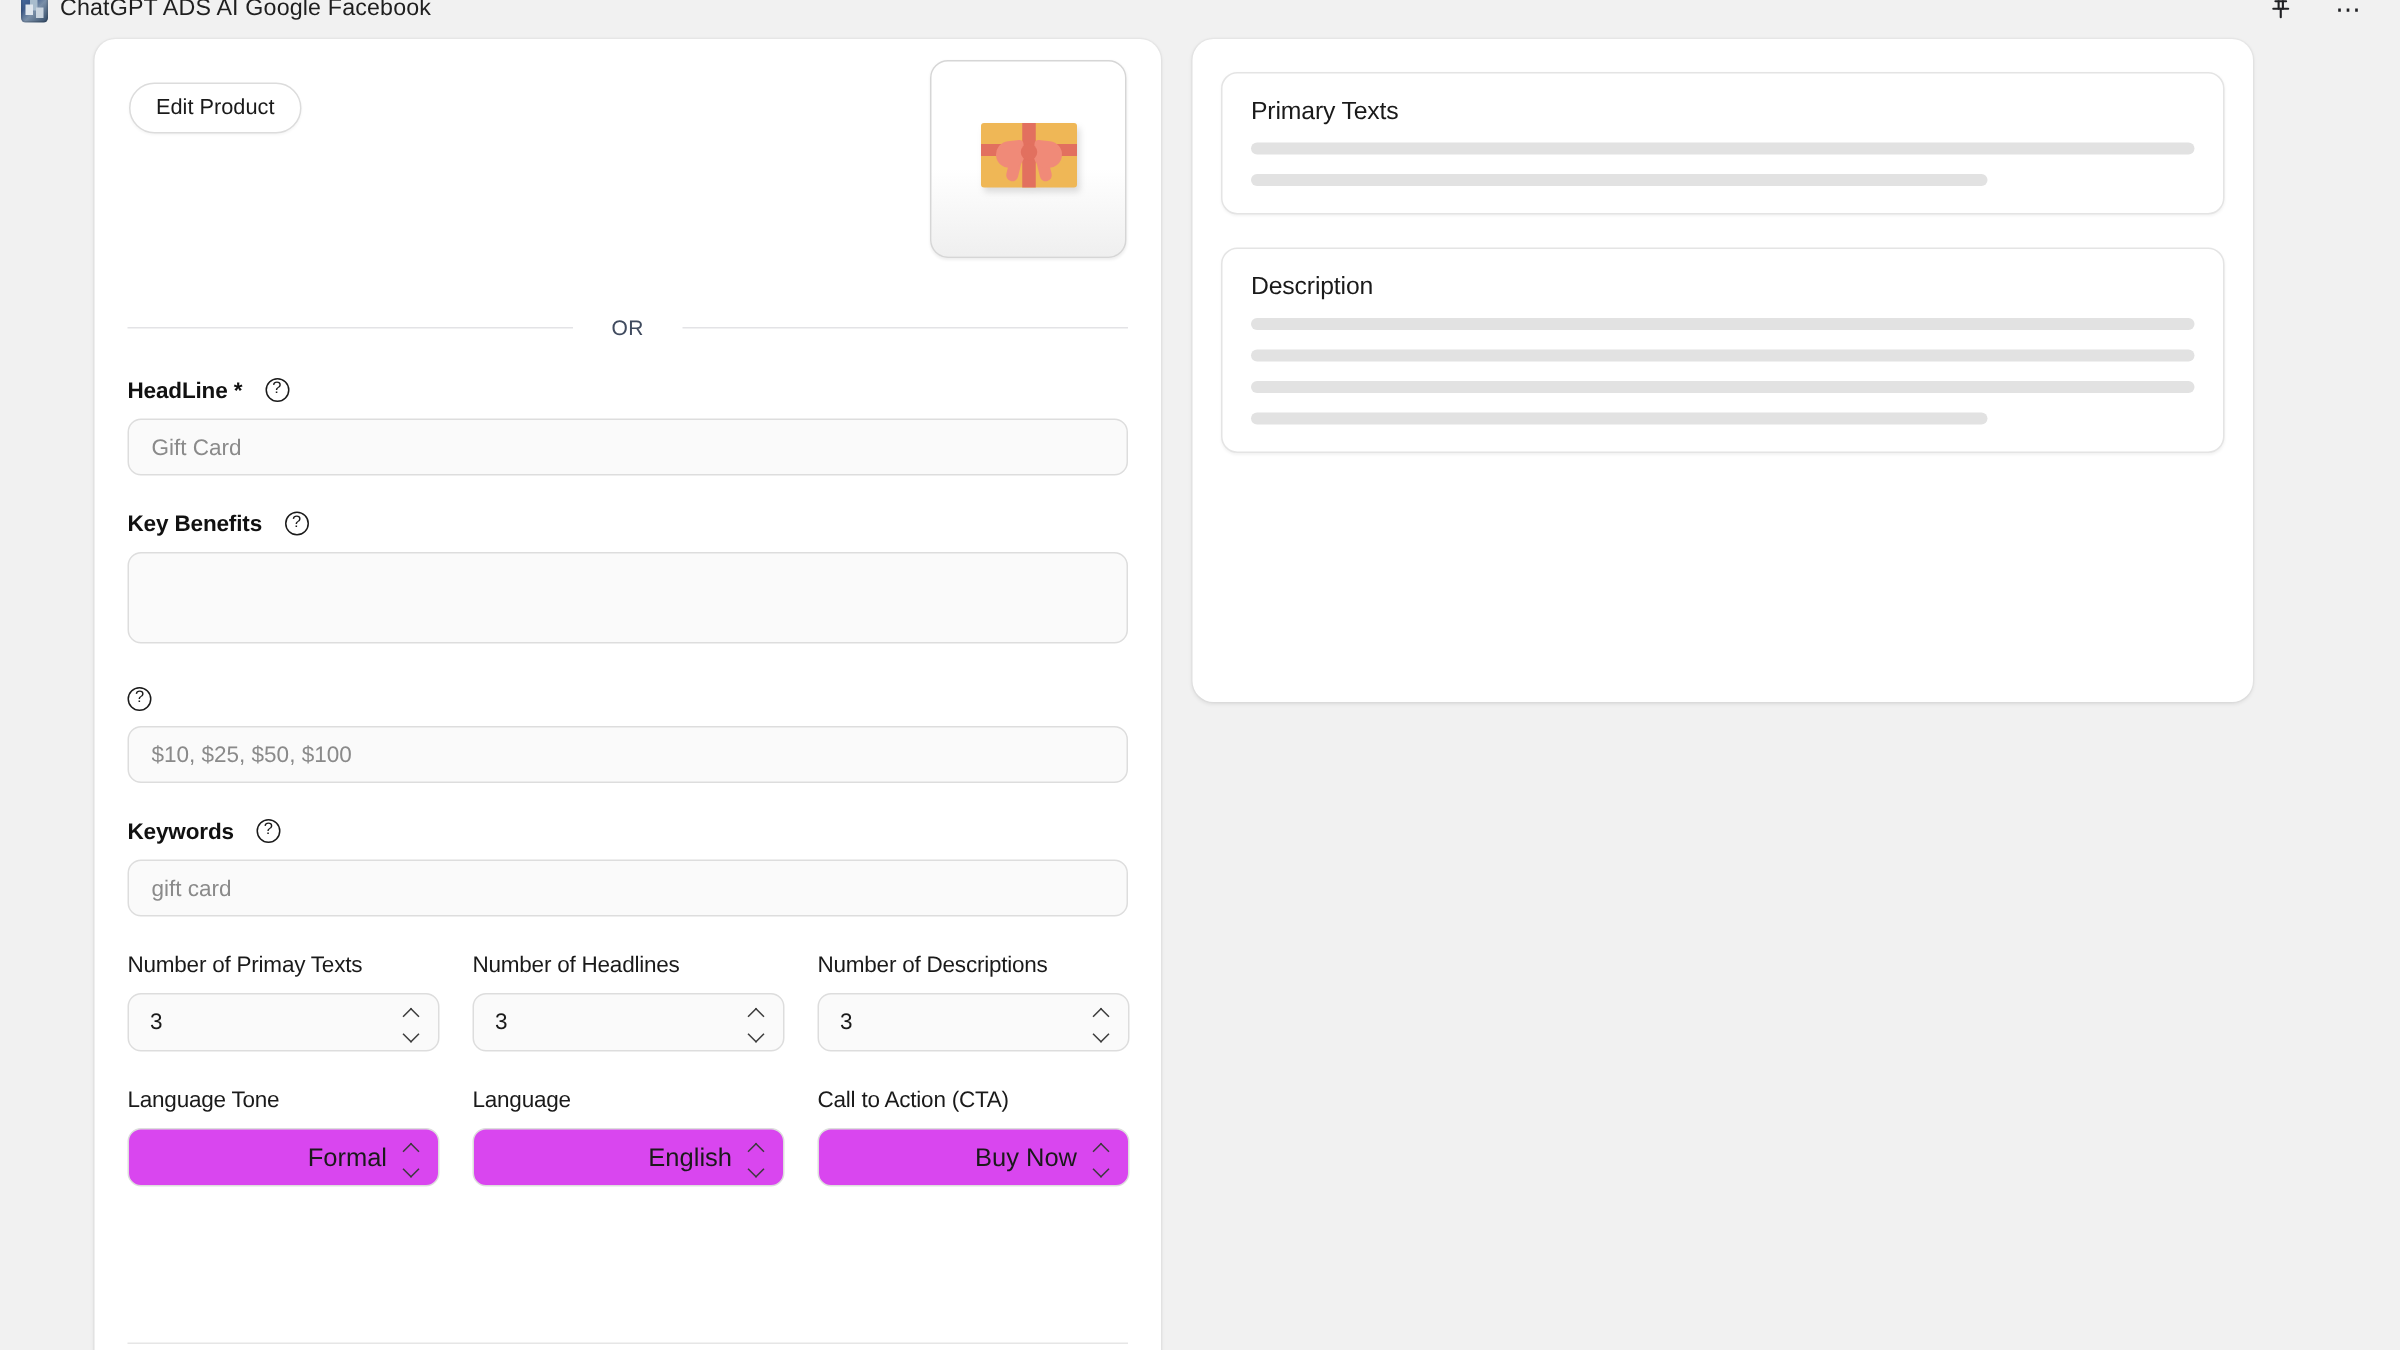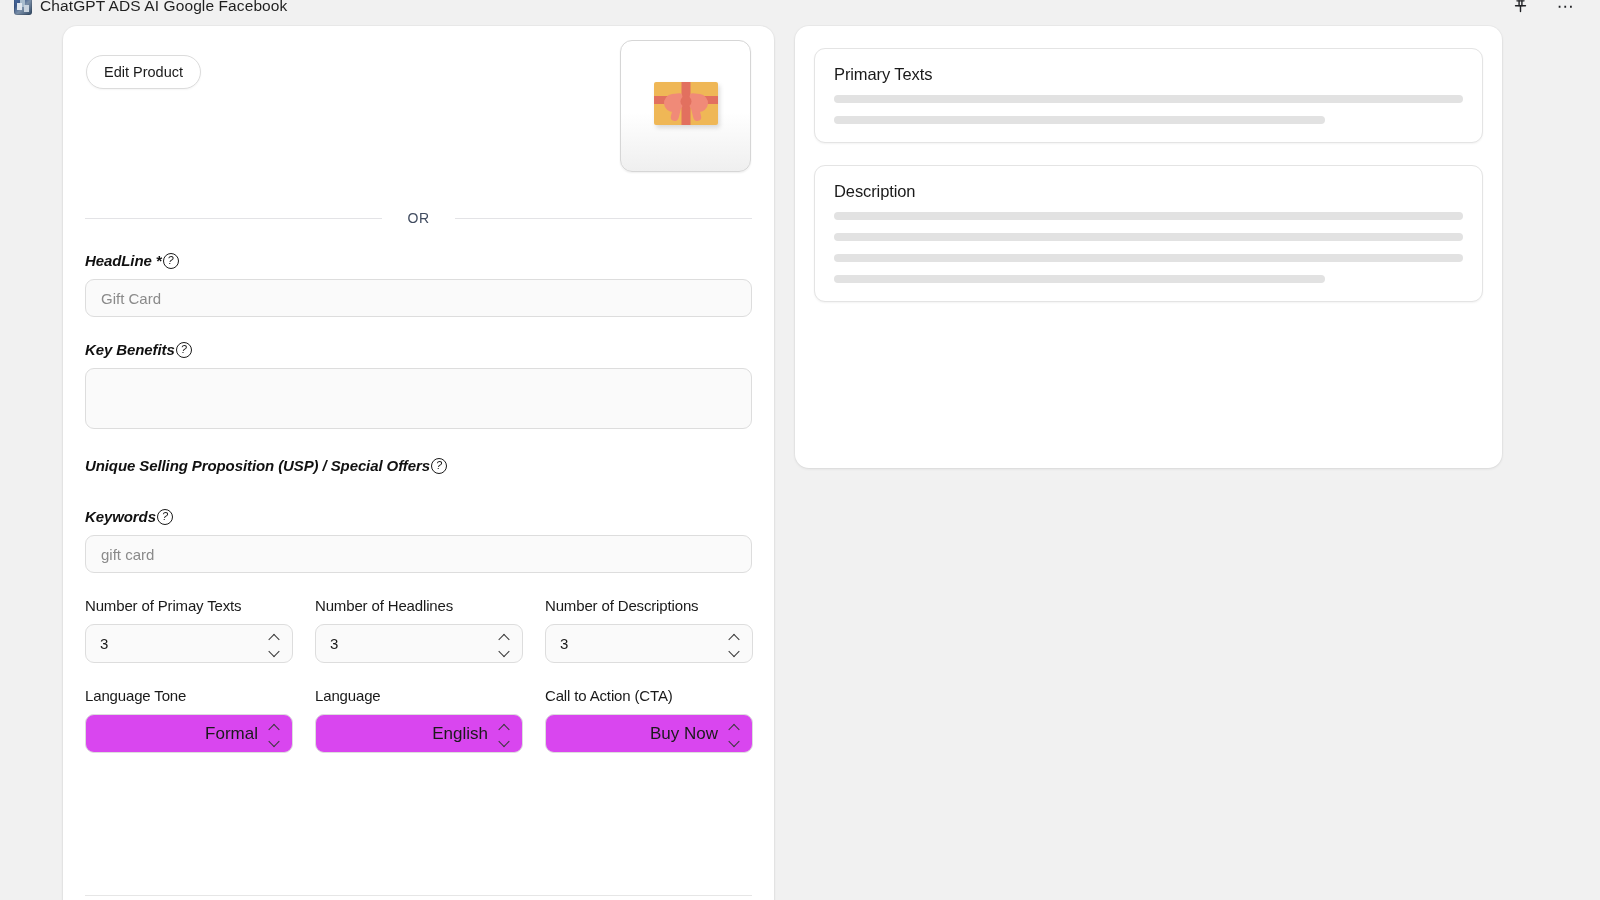--- a/index.html
+++ b/index.html
@@ -184,28 +184,27 @@
     color: #404b5f;
     letter-spacing: 0.4px;
   }
 
   
   .form-area { position: absolute; left: 22px; top: 226px; width: 667px; }
 
   .field { margin-bottom: 0; }
   .field-label {
     display: flex;
-    align-items: flex-end;
-    gap: 1px;
+    align-items: flex-start;
+    gap: 15px;
     font-size: 15px;
     font-weight: bold;
     color: #111111;
     margin-bottom: 10px;
     letter-spacing: -0.1px;
-    font-style: italic;
   }
   .help-icon {
     width: 16px; height: 16px;
     border-radius: 50%;
     border: 1.4px solid #1a1a1a;
     font-size: 11px;
     font-weight: normal;
     line-height: 13px;
     text-align: center;
     color: #1a1a1a;
@@ -422,23 +421,23 @@
             <span>Key Benefits</span>
             <span class="help-icon">?</span>
           </div>
           <textarea class="textarea-input" placeholder="" style=""></textarea>
         </div>
 
         <div class="gap-md"></div>
 
         <div class="field">
           <div class="field-label">
-            <span>Unique Selling Proposition (USP) / Special Offers</span>
             <span class="help-icon">?</span>
           </div>
+          <input class="text-input" type="text" placeholder="$10, $25, $50, $100" style="">
         </div>
 
         <div class="gap-lg"></div>
 
         <div class="field">
           <div class="field-label">
             <span>Keywords</span>
             <span class="help-icon">?</span>
           </div>
           <input class="text-input" type="text" placeholder="gift card" style="">

